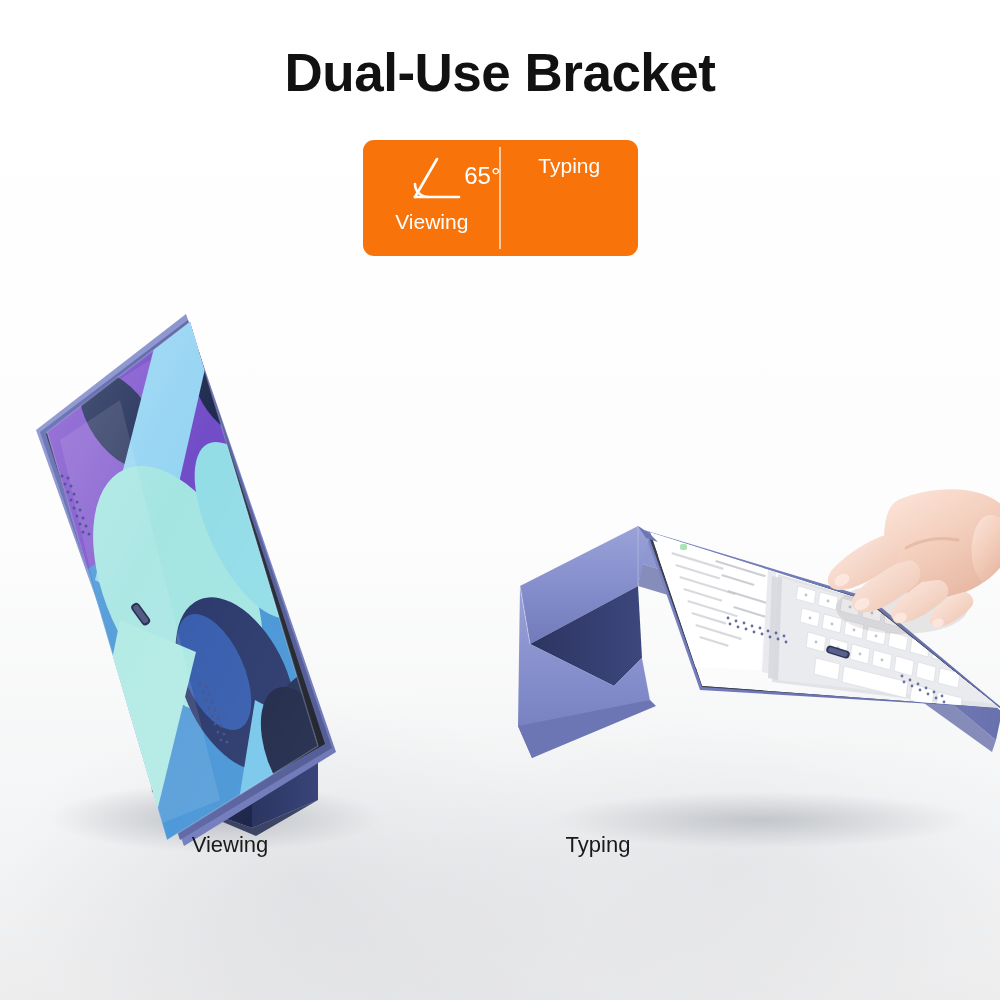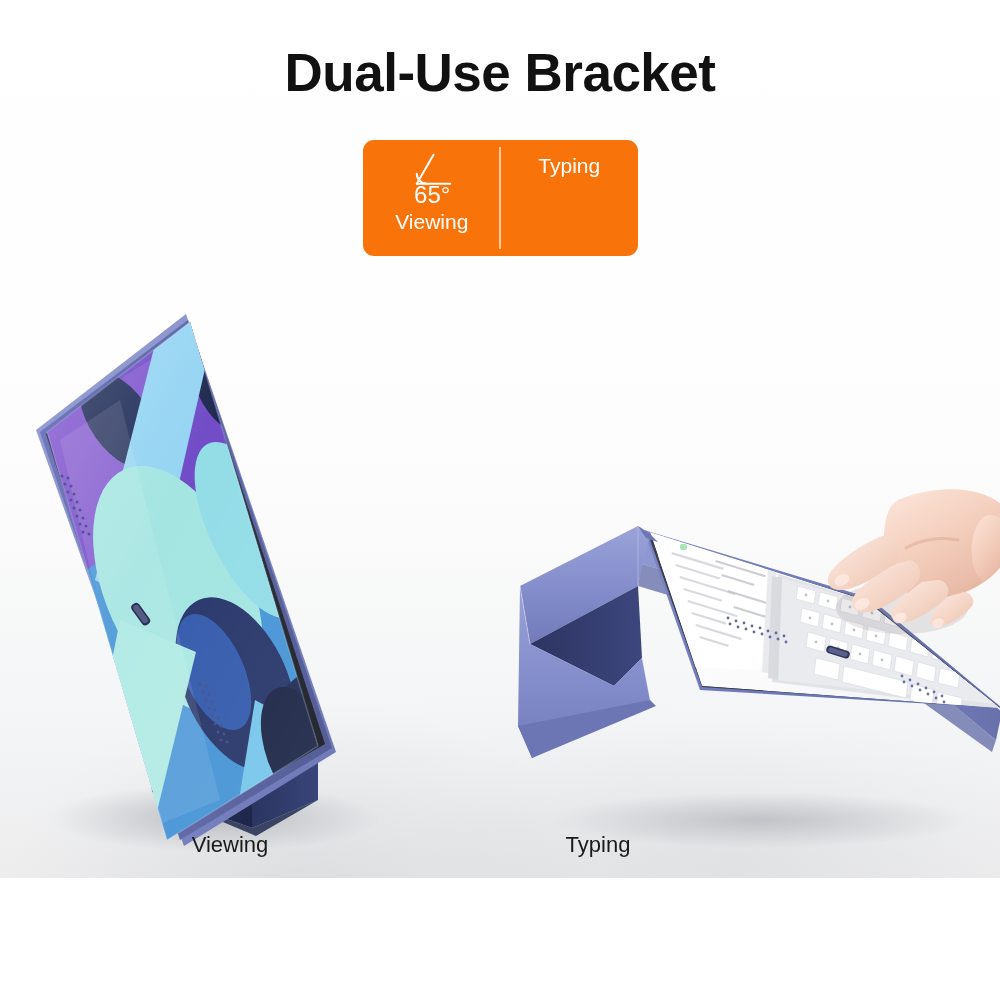--- a/index.html
+++ b/index.html
@@ -12,21 +12,21 @@
     background: #ffffff;
     font-family: "Liberation Sans", sans-serif;
     overflow: hidden;
     position: relative;
   }
 
   #stage {
     position: absolute;
     inset: 0;
     width: 1000px;
-    height: 878px;
+    height: 1000px;
     background:
       radial-gradient(ellipse 420px 260px at 300px 880px, rgba(160,165,172,0.16) 0%, rgba(160,165,172,0) 70%),
       radial-gradient(ellipse 460px 200px at 740px 860px, rgba(160,165,172,0.13) 0%, rgba(160,165,172,0) 72%),
       radial-gradient(ellipse 700px 420px at 500px 1000px, rgba(210,212,216,0.30) 0%, rgba(210,212,216,0) 75%),
       linear-gradient(180deg, #ffffff 0%, #fdfdfd 52%, #f4f5f6 82%, #ededee 100%);
     overflow: hidden;
   }
 
   
   #title {
@@ -69,23 +69,23 @@
   #badge-divider {
     position: absolute;
     left: 136px;
     top: 7px;
     width: 1.5px;
     height: 102px;
     background: rgba(255,255,255,0.62);
   }
   .angle-row {
     display: flex;
-    flex-direction: column;
+    flex-direction: row;
     align-items: center;
-    justify-content: space-between;
+    justify-content: flex-end;
     height: 56px;
     width: 100%;
   }
   .angle-svg {
     display: block;
   }
   .angle-value {
     color: #ffffff;
     font-size: 24px;
     line-height: 1;

